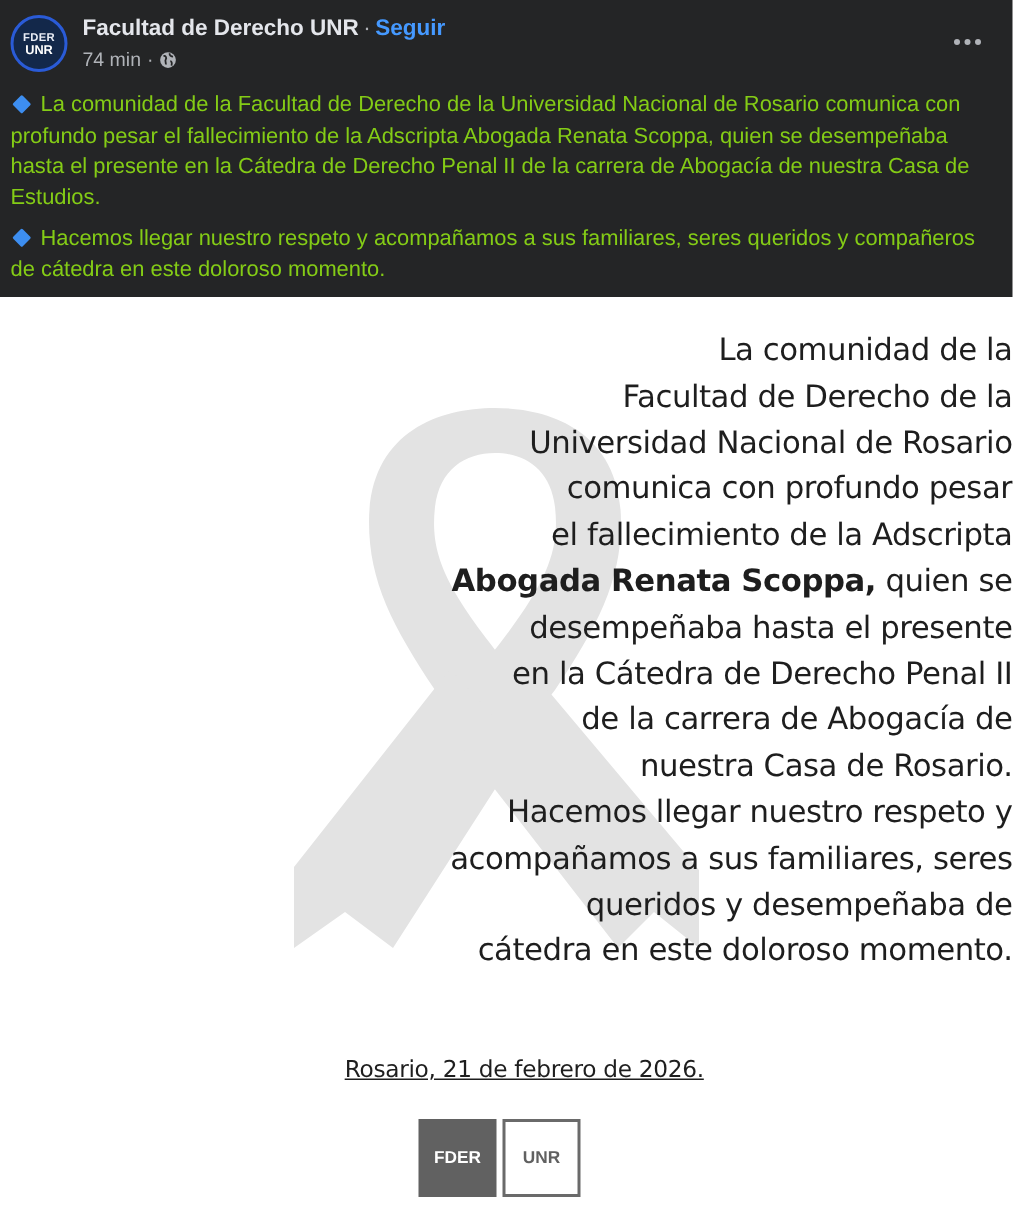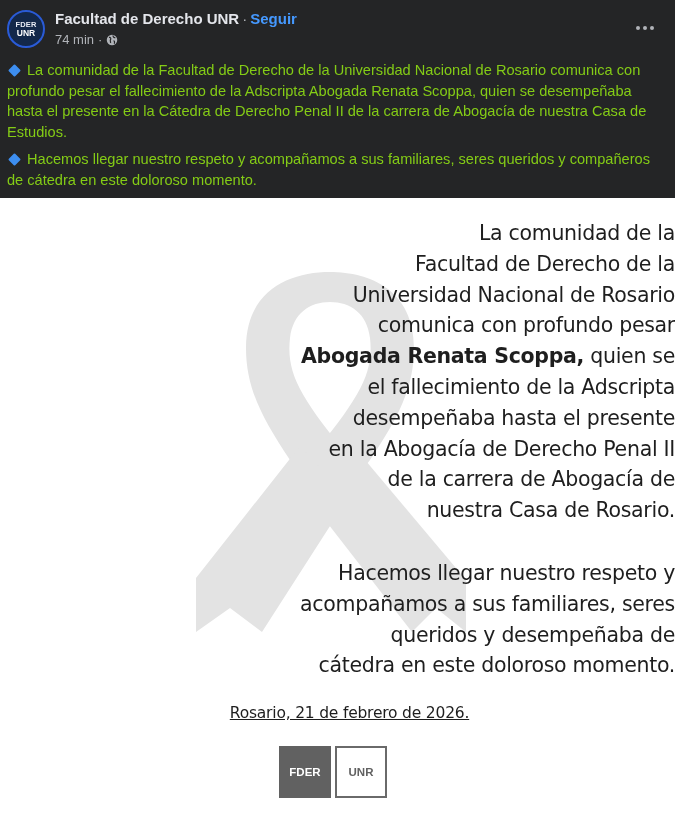--- a/index.html
+++ b/index.html
@@ -53,21 +53,21 @@
     position: absolute; left: 0; top: 198px; width: 675px; height: 618px; background: #ffffff;
     overflow: hidden;
   }
   .ribbon { position: absolute; left: 0; top: 0; width: 675px; height: 618px; }
   .card-text {
     position: absolute; left: 0; top: 20px; width: 675px; text-align: right;
     font-family: "DejaVu Sans", sans-serif; font-size: 20.5px; line-height: 30.8px;
     color: #1e1e1e; letter-spacing: -0.3px;
   }
   .card-text .block { margin: 0; }
-  .card-text .block2 { margin-top: 32px; }
+  .card-text .block2 { }
   .card-text b { font-weight: bold; }
   .date-line {
     position: absolute; left: 12px; top: 506px; width: 675px; text-align: center;
     font-family: "DejaVu Sans", sans-serif; font-size: 15.5px; color: #1e1e1e; letter-spacing: -0.2px; text-decoration: underline;
   }
   .logo-fder {
     position: absolute; left: 279px; top: 548px; width: 52px; height: 52px;
     background: #616161; color: #fff; font-weight: bold; font-size: 11.5px;
     display: flex; align-items: center; justify-content: center; box-sizing: border-box;
   }
@@ -118,24 +118,24 @@
       <path d="M355 250 L308 300 L412 434 L436 410 L466 434 L466 382 Z"></path>
     </g>
   </svg>
 
   <div class="card-text">
     <div class="block">
       <div>La comunidad de la</div>
       <div>Facultad de Derecho de la</div>
       <div>Universidad Nacional de Rosario</div>
       <div>comunica con profundo pesar</div>
+      <div>el fallecimiento de la Adscripta</div>
       <div><b>Abogada Renata Scoppa,</b><span> quien se</span></div>
-      <div>el fallecimiento de la Adscripta</div>
       <div>desempeñaba hasta el presente</div>
-      <div>en la Abogacía de Derecho Penal II</div>
+      <div>en la Cátedra de Derecho Penal II</div>
       <div>de la carrera de Abogacía de</div>
       <div>nuestra Casa de Rosario.</div>
     </div>
     <div class="block block2">
       <div>Hacemos llegar nuestro respeto y</div>
       <div>acompañamos a sus familiares, seres</div>
       <div>queridos y desempeñaba de</div>
       <div>cátedra en este doloroso momento.</div>
     </div>
   </div>

